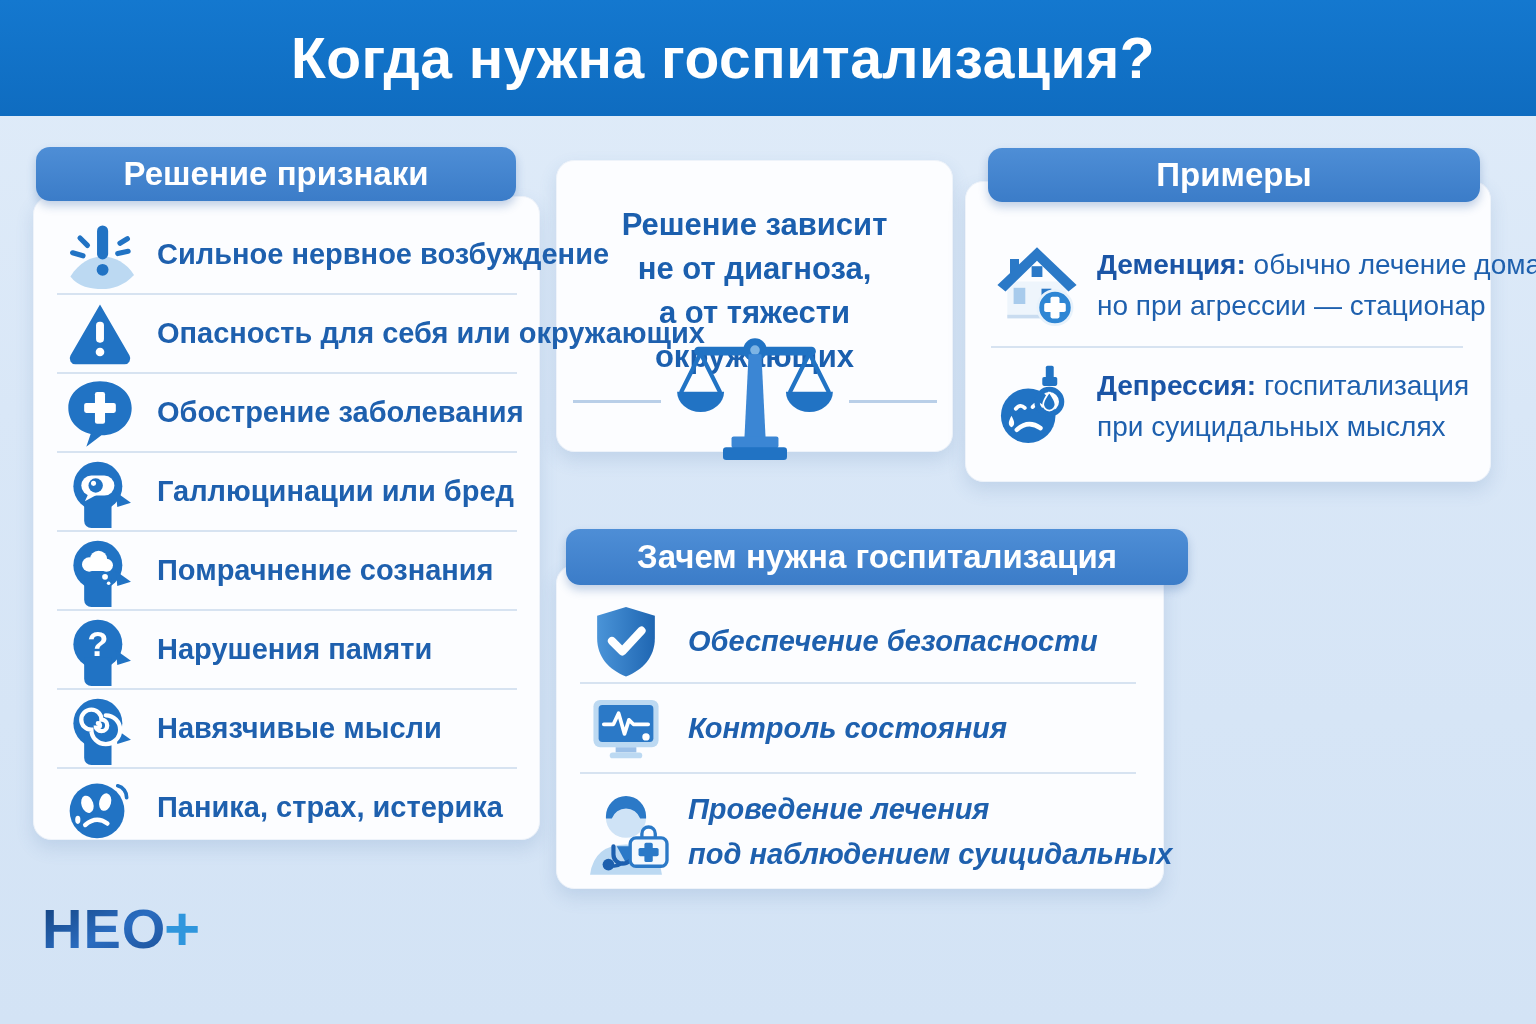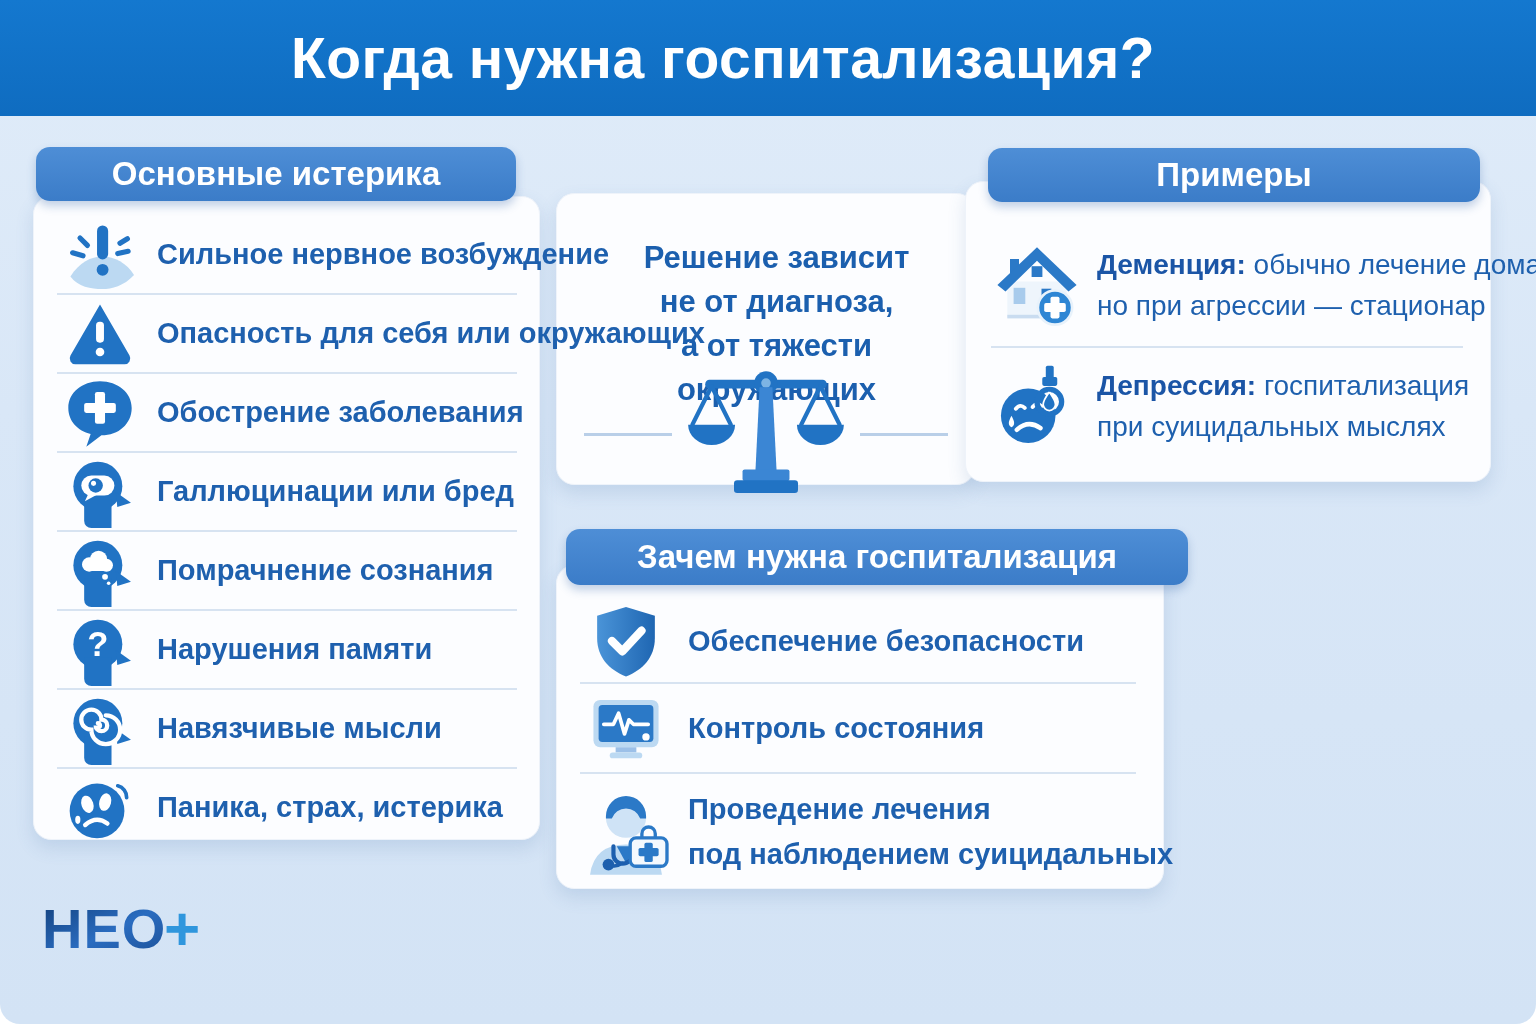--- a/index.html
+++ b/index.html
@@ -1,17 +1,17 @@
 <!DOCTYPE html>
 <html lang="ru"><head>
 <meta charset="utf-8">
 <style>
   html,body{margin:0;padding:0;}
   body{width:1536px;height:1024px;overflow:hidden;font-family:"Liberation Sans",sans-serif;}
-  .stage{position:relative;width:1536px;height:1024px;background:linear-gradient(180deg,#e0ecf9 0%,#d9e7f7 40%,#d3e3f5 100%);border-radius:20px;}
+  .stage{position:relative;width:1536px;height:1024px;background:linear-gradient(180deg,#e0ecf9 0%,#d9e7f7 40%,#d3e3f5 100%);}
 
   
   .topbar{position:absolute;left:0;top:0;width:1536px;height:116px;
     background:linear-gradient(180deg,#1478cf,#0f6cc0);display:flex;align-items:center;justify-content:center;}
   .topbar h1{margin:0;color:#ffffff;font-size:57px;font-weight:bold;letter-spacing:.5px;transform:translateX(-45px);}
 
   
   .panel{position:absolute;background:#fcfdff;border:1px solid #eef3fa;border-radius:18px;
     box-shadow:0 8px 18px rgba(70,110,170,.16);}
   .pill{position:absolute;z-index:3;display:flex;align-items:center;justify-content:center;
@@ -20,21 +20,21 @@
 
   
   .signs-list{position:absolute;left:57px;top:216px;width:460px;}
   .sign-row{height:77px;display:flex;align-items:center;gap:14px;border-bottom:2px solid #d7e3f1;}
   .sign-row:last-child{border-bottom:none;text-align:right;}
   .icon-box{width:86px;height:72px;flex:0 0 86px;display:flex;align-items:center;justify-content:center;}
   .icon-box svg{display:block;}
   .sign-label{font-size:29px;font-weight:bold;color:#1e60ae;white-space:nowrap;}
 
   
-  .decision-card{left:556px;top:193px;width:395px;height:290px;padding-left:22px;}
+  .decision-card{left:556px;top:160px;width:395px;height:290px;}
   .decision-text{margin-top:42px;text-align:center;font-size:31px;font-weight:bold;color:#1b5fae;line-height:1.42;}
   .scales-row{position:absolute;left:0;bottom:-14px;width:100%;display:flex;align-items:flex-end;justify-content:center;gap:10px;}
   .scale-side-line{width:88px;height:3px;background:#b9cfe8;margin-bottom:62px;}
 
   
   .examples-body{position:absolute;left:989px;top:226px;width:476px;}
   .example-row{display:flex;align-items:center;gap:12px;}
   .example-row.first{height:120px;}
   .example-row.second{height:118px;}
   .example-divider{height:2px;background:#d7e3f1;margin:0 2px;}
@@ -77,21 +77,21 @@
         <stop offset="1" stop-color="#1f66b2"></stop>
       </linearGradient>
     </defs>
   </svg>
 
   <div class="topbar">
     <h1>Когда нужна госпитализация?</h1>
   </div>
 
   <div class="pill" style="left:36px;top:147px;width:480px;height:54px;">
-    <span>Основные истерика</span>
+    <span>Решение признаки</span>
   </div>
   <div class="panel" style="left:33px;top:196px;width:505px;height:642px;"></div>
 
   <div class="signs-list" style="z-index:2;">
 
     <div class="sign-row">
       <div class="icon-box">
         <svg width="74" height="74" viewBox="0 0 100 100">
           <path d="M10 79 C22 60 38 52 53 52 C70 52 86 61 96 77 C82 92 66 96 53 96 C38 96 20 93 10 79 Z" fill="#bcd9f2"></path>
           <rect x="46" y="10" width="15" height="46" rx="7.5" fill="#2173c4"></rect>
@@ -278,21 +278,21 @@
         <div>при суицидальных мыслях</div>
       </div>
     </div>
   </div>
 
   <div class="pill" style="left:566px;top:529px;width:622px;height:56px;">
     <span>Зачем нужна госпитализация</span>
   </div>
   <div class="panel" style="left:556px;top:565px;width:606px;height:322px;"></div>
 
-  <div class="purpose-body" style="z-index:2;">
+  <div class="purpose-body" style="z-index:2;font-style:italic;">
     <div class="purpose-row r1">
       <div class="purpose-icon">
         <svg width="74" height="78" viewBox="0 0 100 100">
           <path d="M50 4 L89 16 v30 c0 26 -16 43 -39 52 C27 89 11 72 11 46 V16 Z" fill="url(#shield-grad)"></path>
           <path d="M31 50 l14 14 l26 -28" stroke="#fff" stroke-width="11" fill="none" stroke-linecap="round" stroke-linejoin="round"></path>
         </svg>
       </div>
       <div class="purpose-text">Обеспечение безопасности</div>
     </div>
 

